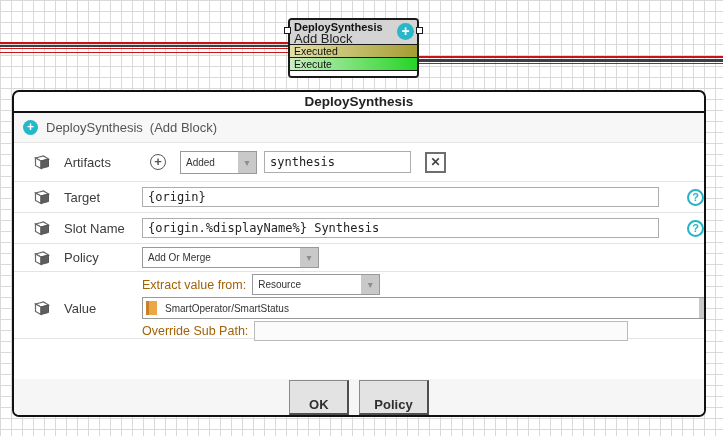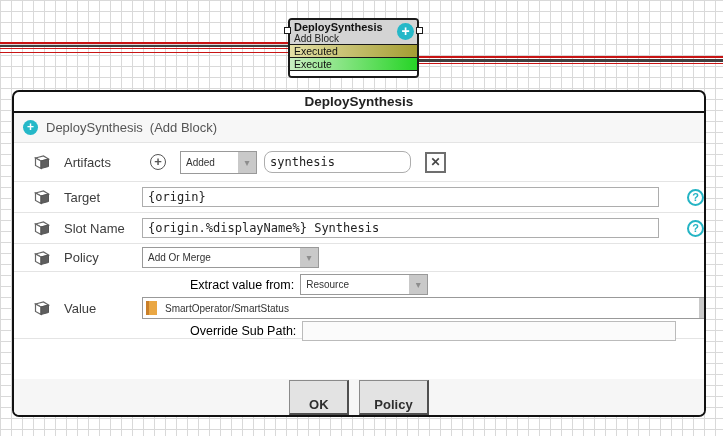--- a/index.html
+++ b/index.html
@@ -19,21 +19,21 @@
   .wire.dark { background: #3f3f3f; }
 
   
   .node {
     position: absolute; left: 288px; top: 18px; width: 131px; height: 60px;
     border: 2px solid #1a1a1a; border-radius: 4px; background: #fff;
     overflow: hidden; z-index: 2;
   }
   .node-header { background: #d4d4d4; padding: 1px 4px 2px 4px; height: 24px; position: relative; }
   .node-title { font-weight: bold; font-size: 11px; color: #111; line-height: 12px; letter-spacing: 0; }
-  .node-subtitle { font-size: 10px; color: #222; line-height: 11px; }
+  .node-subtitle { font-size: 13px; color: #222; line-height: 11px; }
   .node-plus {
     position: absolute; right: 3px; top: 3px; width: 17px; height: 17px; border-radius: 50%;
     background: #25b8c8; color: #fff; font-weight: bold; font-size: 14px;
     text-align: center; line-height: 16px;
   }
   .node-row { height: 13px; font-size: 10.5px; line-height: 12px; padding: 0 4px; color: #111; border-top: 1px solid #1a1a1a; }
   .row-execute  { background: linear-gradient(to right, #c9efc2, #26d426); }
   .row-executed { background: linear-gradient(to right, #e4dfa6, #a49d33); }
   .row-empty { background: #fff; height: 8px; }
   .pin {
@@ -90,21 +90,21 @@
   .xbtn {
     width: 21px; height: 21px; border: 2px solid #6e6e6e; background: #fdfdfd; color: #444;
     font-weight: bold; font-size: 12px; line-height: 16px; text-align: center; margin-left: 14px;
   }
   .qmark {
     width: 17px; height: 17px; border: 2px solid #24b4c4; border-radius: 50%; color: #24b4c4;
     font-weight: bold; font-size: 11px; text-align: center; line-height: 13px; flex: 0 0 auto;
   }
   .valgrid { display: flex; flex-direction: column; padding-top: 2px; }
   .valrow { display: flex; align-items: center; margin-bottom: 2px; }
-  .vallabel { font-size: 12.5px; color: #000000; margin-right: 6px; white-space: nowrap; margin-left: 48px; }
+  .vallabel { font-size: 12.5px; color: #a16207; margin-right: 6px; white-space: nowrap; }
   .res-icon { width: 11px; height: 14px; background: #eaa743; border-left: 3px solid #c97f2a; margin: 0 6px 0 3px; flex: 0 0 auto; }
   .sub-input { background: #fbfbfb; border: 1px solid #bbb; height: 20px; font-family: "DejaVu Sans Mono", monospace; font-size: 12px; padding: 0 4px; }
 </style>
 </head>
 <body>
 
 <div class="wire red" style="left:0; top:42px;   width:288px; height:1.5px;"></div>
 <div class="wire dark" style="left:0; top:44.5px; width:288px; height:2px;"></div>
 <div class="wire red" style="left:0; top:47.5px; width:288px; height:1.5px;"></div>
 <div class="wire red" style="left:0; top:51.5px; width:288px; height:1.5px;"></div>
@@ -144,21 +144,21 @@
         <polygon points="2.5,5 8,8 8,15.5 2.5,12.5" fill="#fff" stroke="#666" stroke-width="1.2"></polygon>
         <polygon points="8,8 15.5,6 15.5,13.5 8,15.5" fill="#5e5e5e" stroke="#555" stroke-width="1"></polygon>
       </svg>
       <span>Artifacts</span>
     </div>
     <div class="circle-plus">+</div>
     <div class="dropdown" style="width:77px;">
       <span class="dd-text">Added</span>
       <span class="dd-btn">▾</span>
     </div>
-    <input class="txt" style="width: 147px; margin-left: 7px; border-radius: 8px;" value="synthesis">
+    <input class="txt" style="width: 147px; margin-left: 7px;" value="synthesis">
     <div class="xbtn">✕</div>
   </div>
 
   <div class="row r-target">
     <div class="labelcol">
       <svg class="cube" width="18" height="18" viewBox="0 0 18 18">
         <polygon points="2.5,5 10.5,3 15.5,6 8,8" fill="#fff" stroke="#666" stroke-width="1.2"></polygon>
         <polygon points="2.5,5 8,8 8,15.5 2.5,12.5" fill="#fff" stroke="#666" stroke-width="1.2"></polygon>
         <polygon points="8,8 15.5,6 15.5,13.5 8,15.5" fill="#5e5e5e" stroke="#555" stroke-width="1"></polygon>
       </svg>

